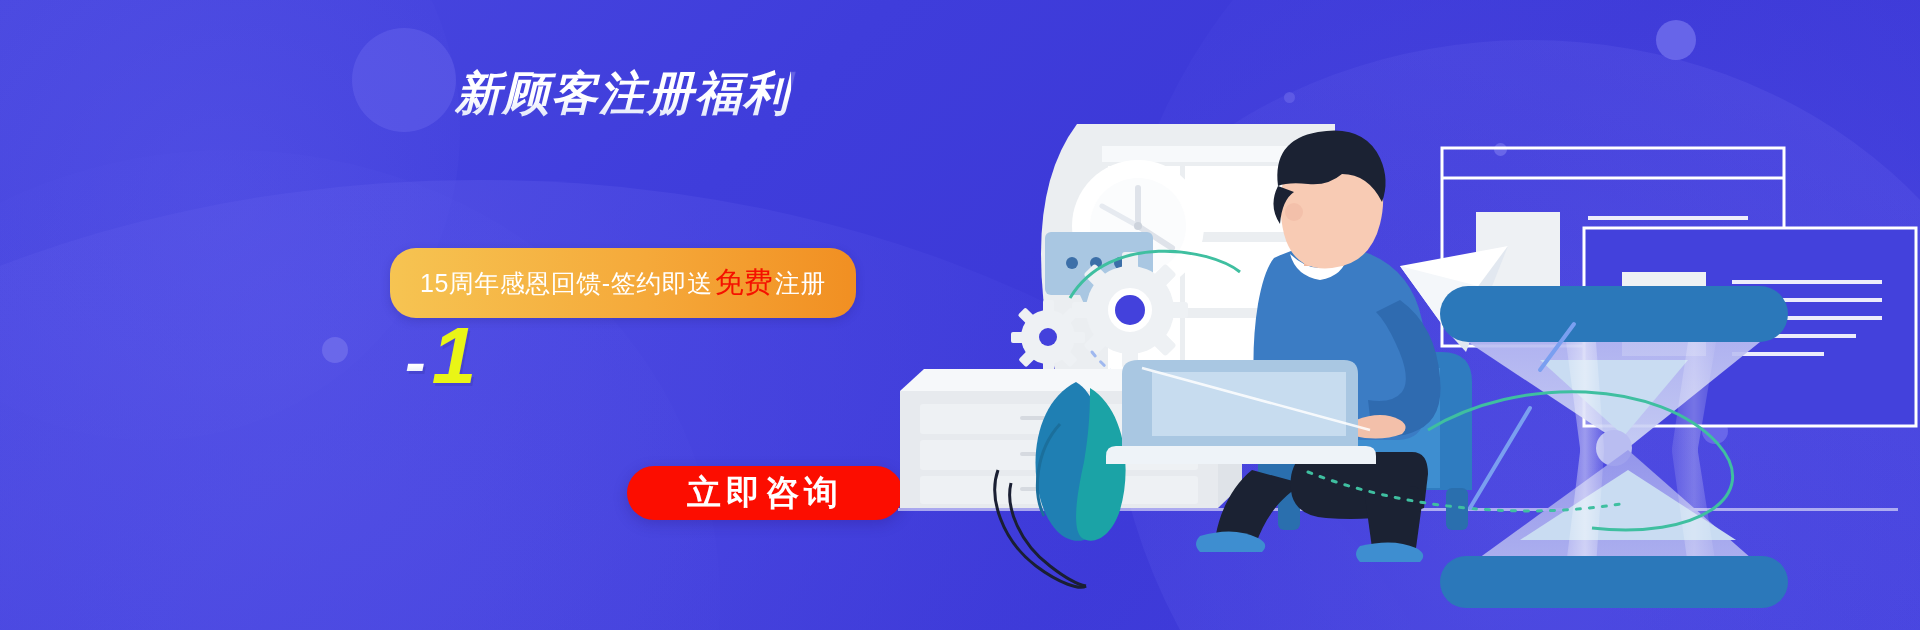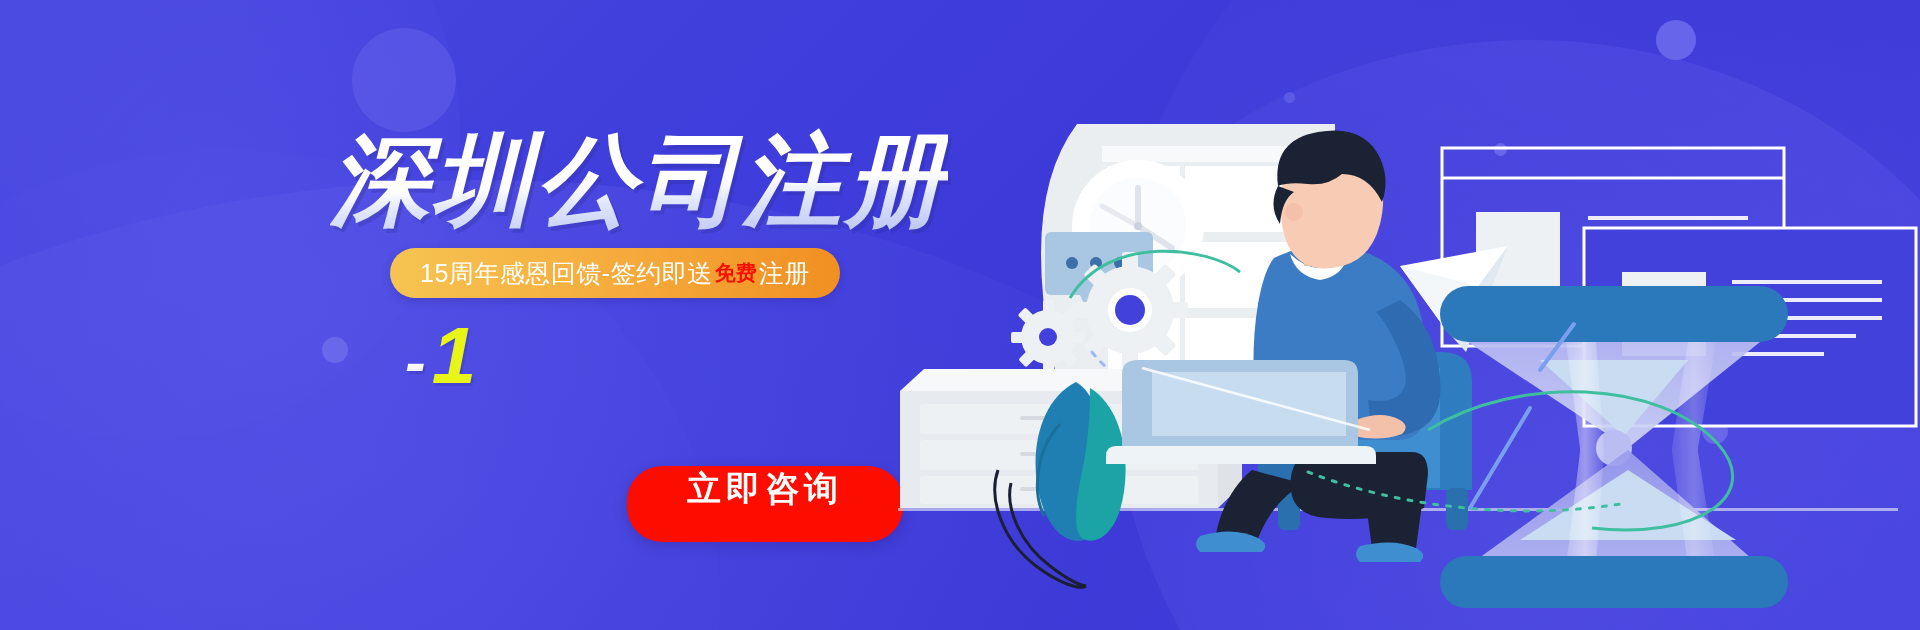--- a/index.html
+++ b/index.html
@@ -69,49 +69,49 @@
     position:absolute;left:330px;top:128px;
     font-size:100px;font-weight:bold;font-style:italic;letter-spacing:3px;
     line-height:1.05;white-space:nowrap;
     background:linear-gradient(178deg,#ffffff 0%,#ffffff 52%,#dfe6fb 68%,#b9c4f0 100%);
     -webkit-background-clip:text;background-clip:text;-webkit-text-fill-color:transparent;
     filter:drop-shadow(3px 4px 0 rgba(45,43,150,.28));
   }
 
   .pill{
     position:absolute;left:390px;top:248px;
-    height:46px;padding:2px 30px;border-radius:26px;
+    height:46px;padding:12px 30px;border-radius:26px;
     display:flex;align-items:center;justify-content:center;
     background:linear-gradient(90deg,#f6c452 0%,#f5a93a 55%,#f18f22 100%);
     box-shadow:0 3px 10px rgba(30,28,110,.22);
     white-space:nowrap;
   }
   .pill .t{font-size:25px;color:#ffffff;letter-spacing:.5px;}
-  .pill .hl{font-size:21px;color:#f51100;font-weight:bold;padding:0 2px;}
+  .pill .hl{font-size:29px;color:#f51100;font-weight:normal;padding:0 2px;}
 
   .subline{
     position:absolute;left:405px;top:310px;
     font-size:62px;font-weight:bold;font-style:italic;letter-spacing:2px;
     white-space:nowrap;
     display:flex;align-items:baseline;
   }
   .subline .w{
     background:linear-gradient(178deg,#ffffff 0%,#ffffff 55%,#dbe3fa 72%,#b5c0ee 100%);
     -webkit-background-clip:text;background-clip:text;-webkit-text-fill-color:transparent;
     filter:drop-shadow(2px 3px 0 rgba(45,43,150,.25));
   }
   .subline .num{
     font-size:80px;color:#e9f516;padding:0 4px;
     filter:drop-shadow(2px 3px 0 rgba(45,43,150,.22));
   }
 
   .cta{
-    position:absolute;left:627px;top:466px;width:276px;height:76px;
+    position:absolute;left:627px;top:466px;width:276px;height:54px;
     border-radius:35px;background:#fc0d00;border:none;cursor:pointer;
-    display:flex;justify-content:center;
+    display:flex;align-items:center;justify-content:center;
     box-shadow:0 4px 14px rgba(40,20,120,.28);
   }
   .cta span{font-size:34px;font-weight:bold;color:#ffffff;letter-spacing:5px;}
 
   
   .art{position:absolute;left:880px;top:0;width:1040px;height:630px;}
   .art svg{display:block;width:1040px;height:630px;}
 </style>
 </head>
 <body>
@@ -127,22 +127,22 @@
     <div class="soft-circle"></div>
     <div class="dot d1"></div>
     <div class="dot d2"></div>
     <div class="dot d3"></div>
     <div class="dot d4"></div>
     <div class="dot d5"></div>
   </div>
 
   <div class="copy">
 
-
-    <div class="headline">深圳公司注册</div>
+    <div class="eyebrow">新顾客注册福利</div>
+
 
     <div class="pill">
       <span class="t">15周年感恩回馈-签约即送</span>
         <span class="hl">免费</span>
         <span class="t">注册</span>
     </div>
 
     <div class="subline">
         <span class="w">-</span>
         <span class="num">1</span>

